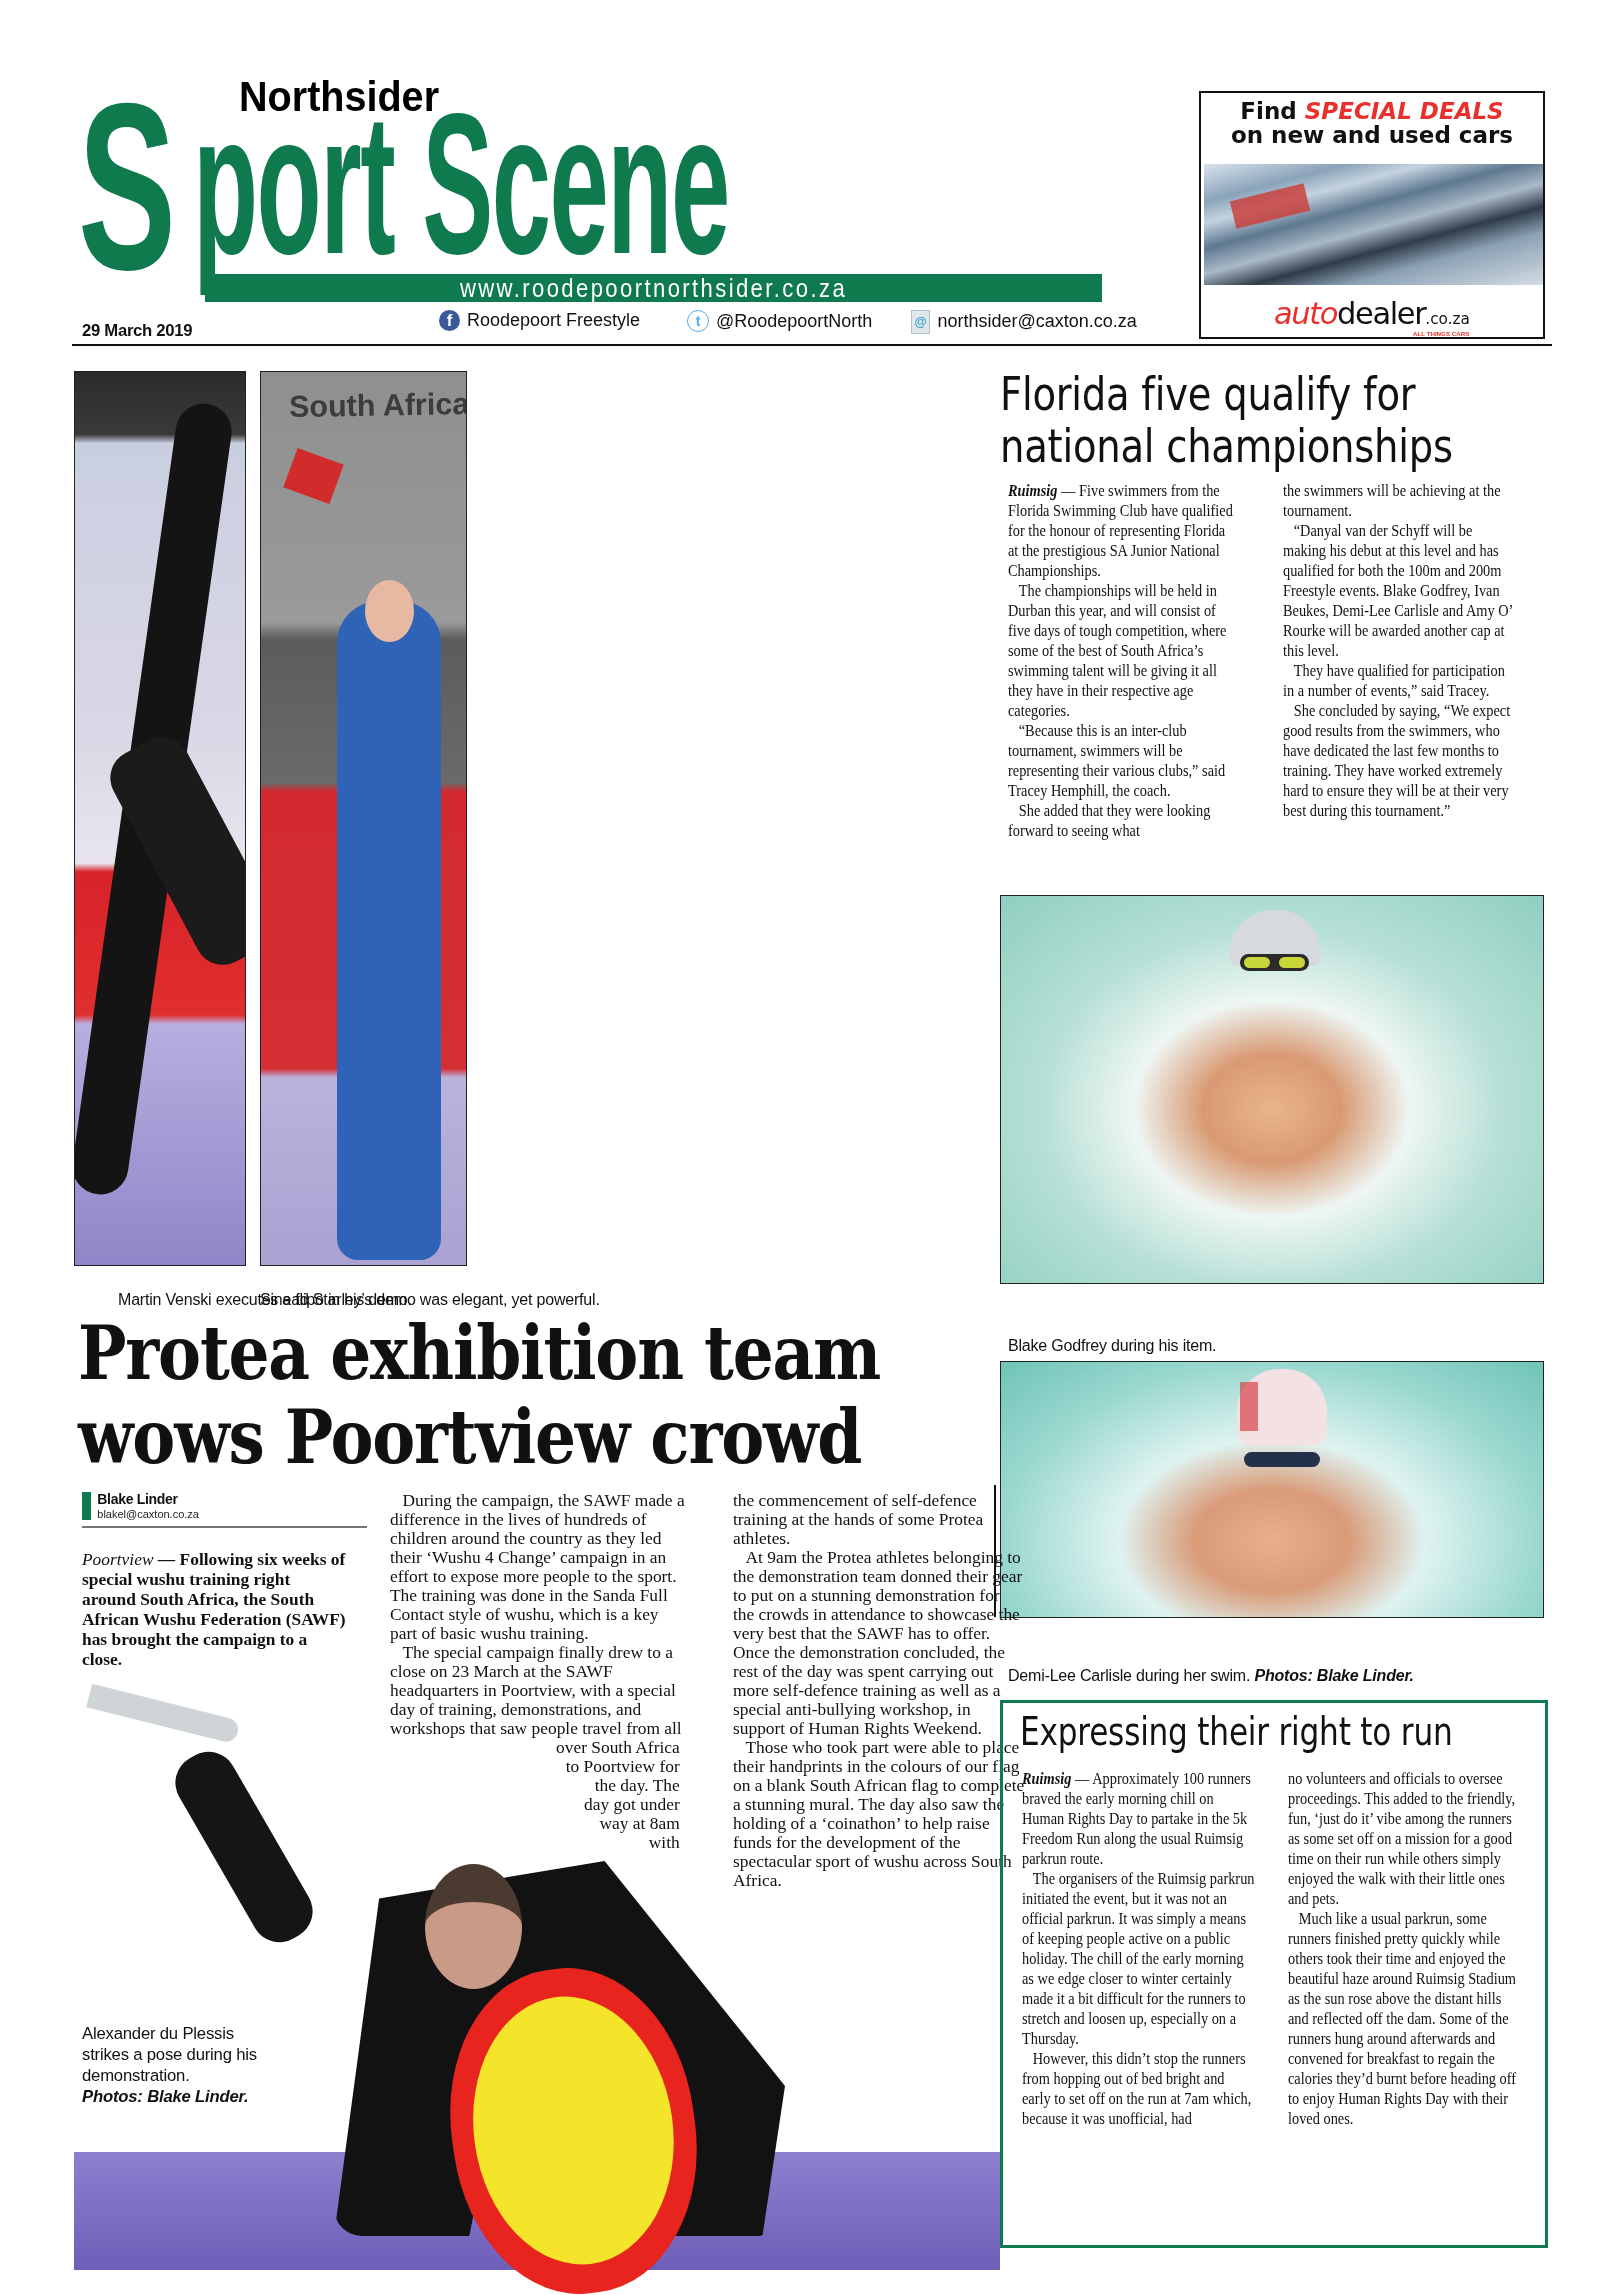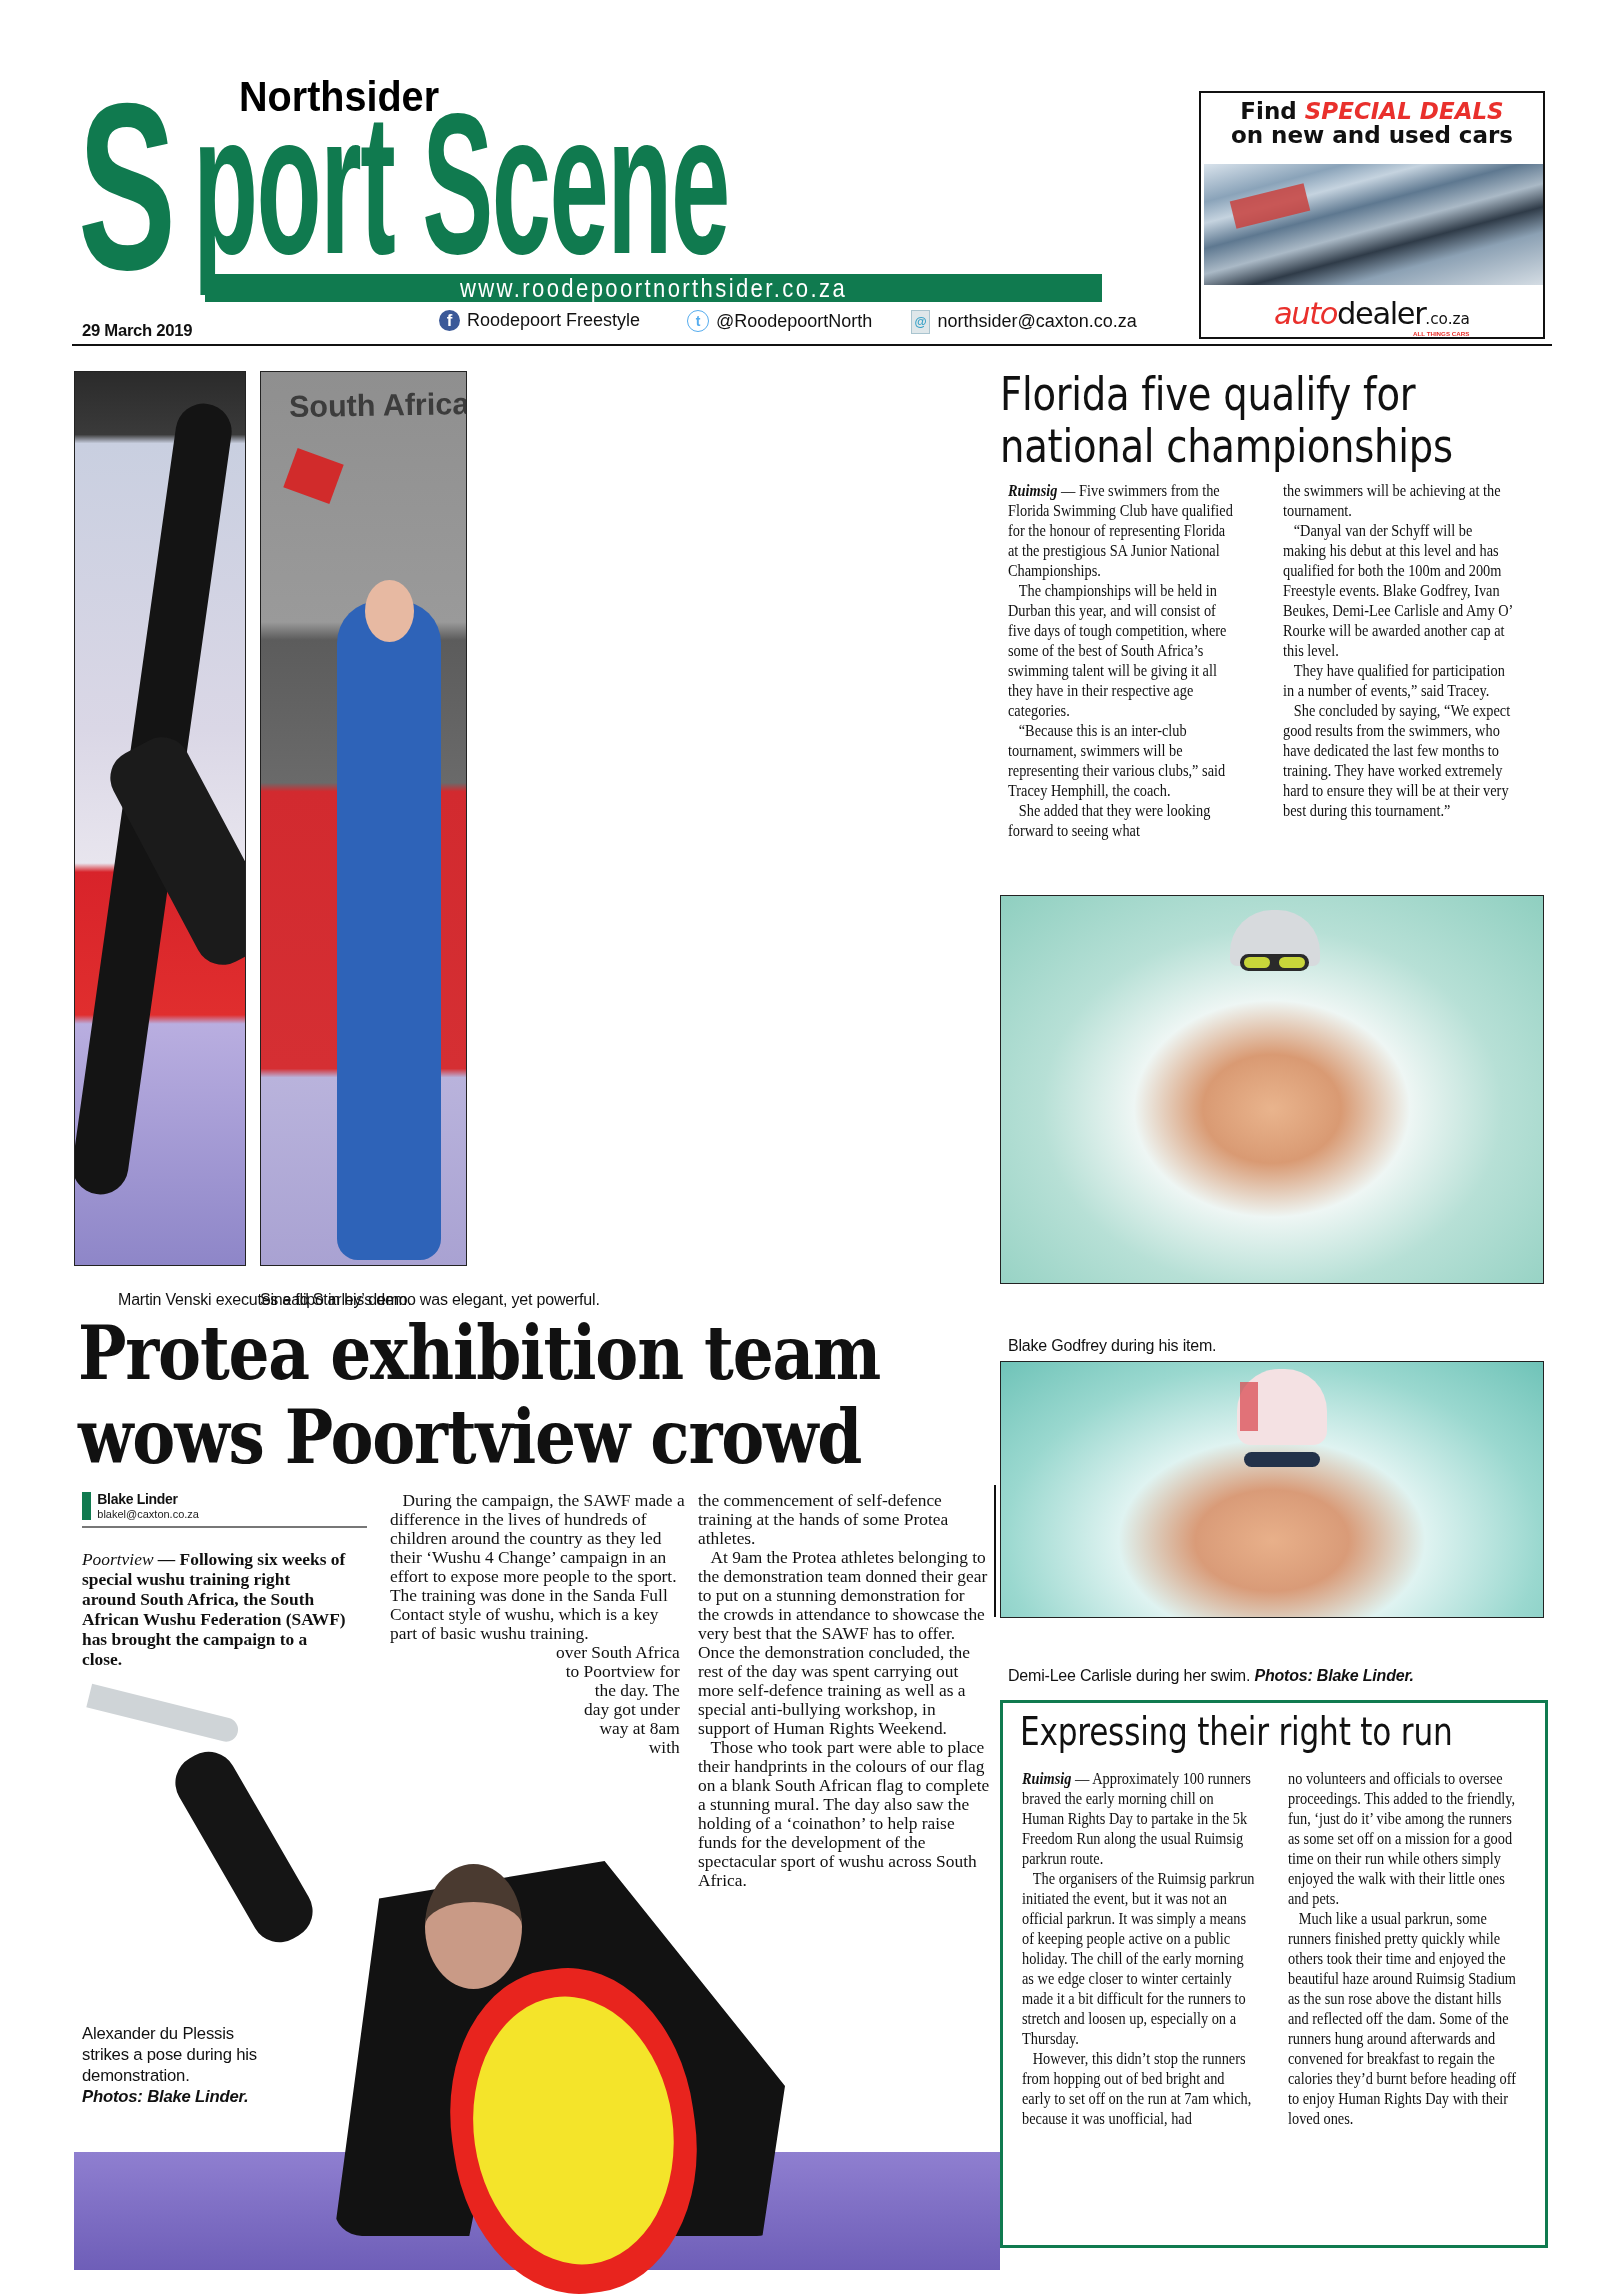--- a/index.html
+++ b/index.html
@@ -209,31 +209,32 @@
   <div class="mat"></div>
   <div class="sword"></div>
   <div class="arm"></div>
   <div class="body"></div>
   <div class="head"></div>
   <div class="shield"></div>
 </div>
 
 <div class="abs col" style="left:390px;top:1491px;width:298px;font-size:17.4px;line-height:19px;">
   <p class="ind">During the campaign, the SAWF made a difference in the lives of hundreds of children around the country as they led their ‘Wushu 4 Change’ campaign in an effort to expose more people to the sport. The training was done in the Sanda Full Contact style of wushu, which is a key part of basic wushu training.</p>
+  <p class="ind">The special campaign finally drew to a close on 23 March at the SAWF headquarters in Poortview, with a special day of training, demonstrations, and workshops that saw people travel from all</p>
   <div style="text-align:right;padding-right:8.3px;">
     <div>over South Africa</div>
     <div>to Poortview for</div>
     <div>the day. The</div>
     <div>day got under</div>
     <div>way at 8am</div>
     <div>with</div>
   </div>
 </div>
 
-<div class="abs col" style="left:698px;top:1491px;width:292px;font-size:17.4px;line-height:19px;">
+<div class="abs col" style="left:733px;top:1491px;width:292px;font-size:17.4px;line-height:19px;">
   <p>the commencement of self-defence training at the hands of some Protea athletes.</p>
   <p class="ind">At 9am the Protea athletes belonging to the demonstration team donned their gear to put on a stunning demonstration for the crowds in attendance to showcase the very best that the SAWF has to offer. Once the demonstration concluded, the rest of the day was spent carrying out more self-defence training as well as a special anti-bullying workshop, in support of Human Rights Weekend.</p>
   <p class="ind">Those who took part were able to place their handprints in the colours of our flag on a blank South African flag to complete a stunning mural. The day also saw the holding of a ‘coinathon’ to help raise funds for the development of the spectacular sport of wushu across South Africa.</p>
 </div>
 
 <div class="abs caption" style="left:82px;top:2013px;font-size:16.7px;margin-top:11px;">
   <div>Alexander du Plessis</div>
   <div>strikes a pose during his</div>
   <div>demonstration.</div>
   <b>Photos: Blake Linder.</b>

